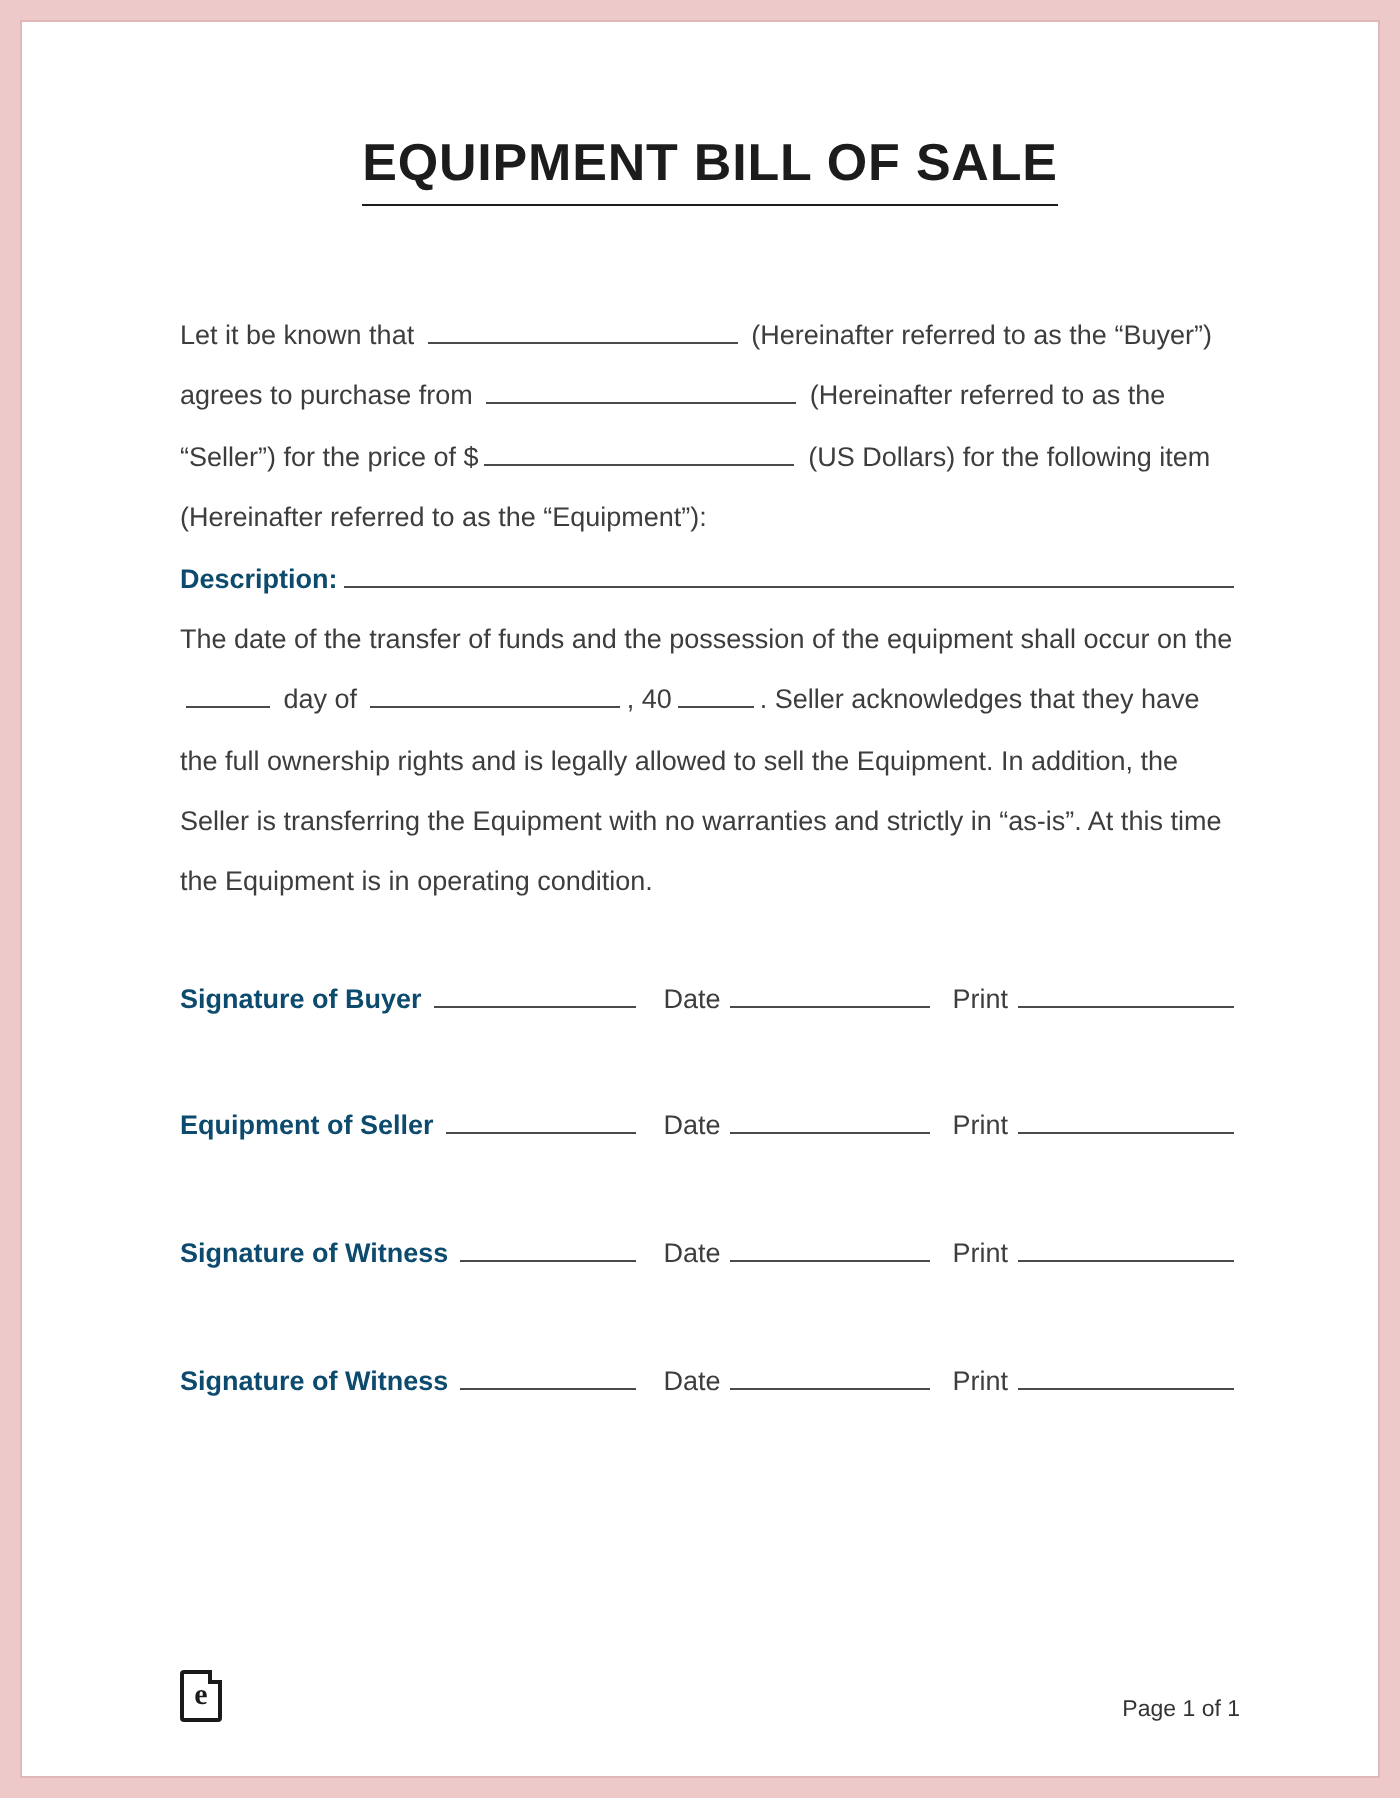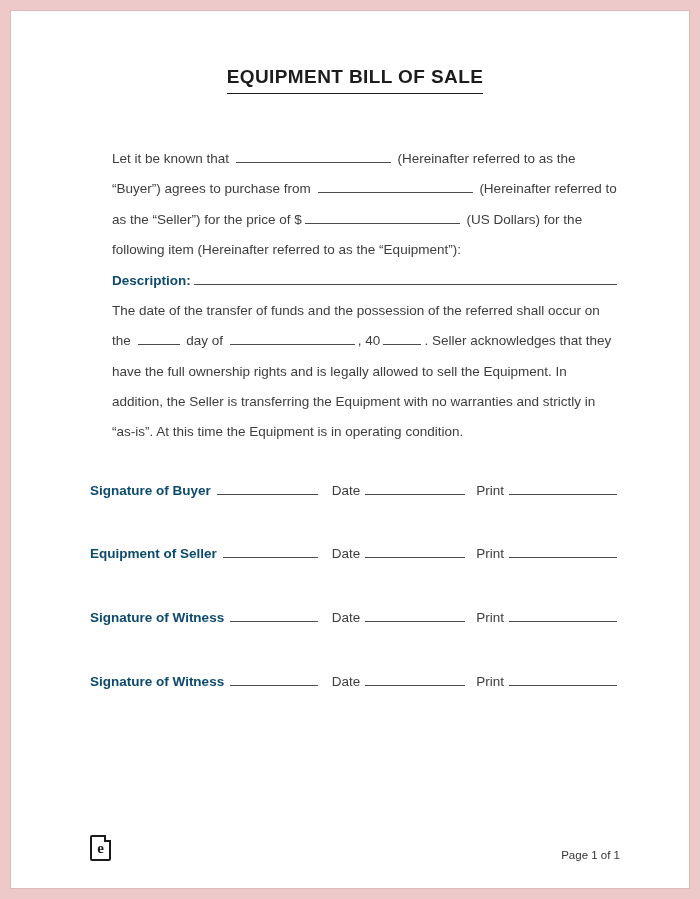--- a/index.html
+++ b/index.html
@@ -15,32 +15,31 @@
     height: 100%;
     box-shadow: 0 0 0 1px #e0b8b8 inset;
     padding: 56px 70px 28px 80px;
     display: flex;
     flex-direction: column;
     color: #3a3a3a;
   }
   .title-wrap { text-align: center; margin-bottom: 50px; }
   .title {
     display: inline-block;
-    font-size: 19px;
+    font-size: 26px;
     font-weight: bold;
     color: #1c1c1c;
     letter-spacing: 0.4px;
     border-bottom: 1.5px solid #1c1c1c;
     padding-bottom: 5px;
   }
   .para, .frow {
     font-size: 13.5px;
     line-height: 2.25;
     color: #3d3d3d;
-    margin-left: 22px;
   }
   .b { font-weight: bold; color: #0c4a6e; }
   .bl {
     display: inline-block;
     height: 0.95em;
     border-bottom: 1px solid #4a4a4a;
     margin: 0 3px;
     vertical-align: baseline;
   }
   .w155 { width: 155px; }
@@ -116,21 +115,21 @@
   </p>
 
   <p class="frow row">
     <span class="b">Description:</span>
     <span class="bl grow"></span>
   </p>
 
 
 
   <p class="para">
-    <span>The date of the transfer of funds and the possession of the referred shall occur on the</span>
+    <span>The date of the transfer of funds and the possession of the equipment shall occur on the</span>
     <span class="bl w42"></span>
     <span>day of</span>
     <span class="bl w125"></span><span>, 40</span><span class="bl w38"></span><span>. Seller acknowledges that they have the full ownership rights and is legally allowed to sell the Equipment. In addition, the Seller is transferring the Equipment with no warranties and strictly in “as-is”. At this time the Equipment is in operating condition.</span>
   </p>
 
   <div class="sig-row first">
     <span class="b">Signature of Buyer</span>
     <span class="bl sig-blank-main"></span>
     <span class="sig-word">Date</span>
     <span class="bl w100"></span>

